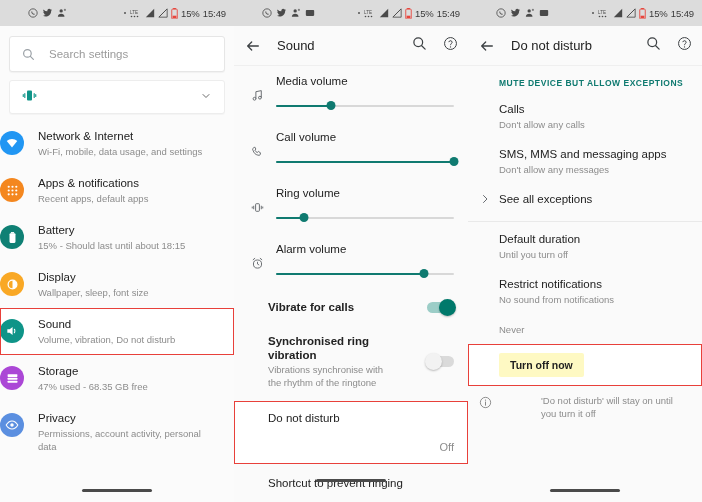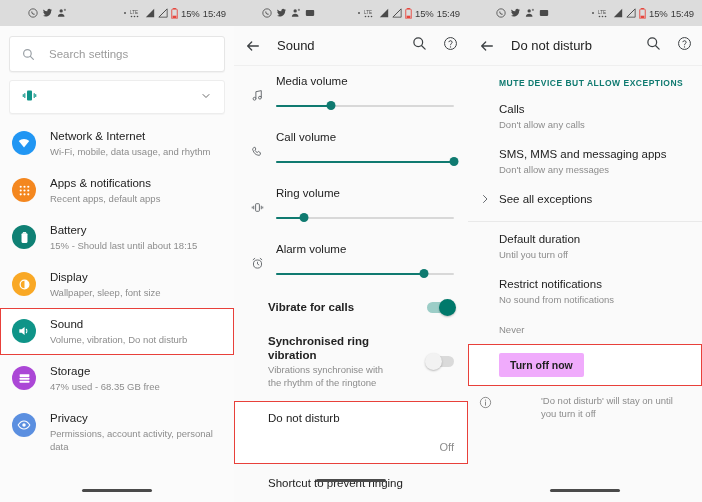--- a/index.html
+++ b/index.html
@@ -53,21 +53,21 @@
     border:1px solid #ededed; border-radius:3px;
     display:flex; align-items:center; padding: 0 12px;
     box-shadow: 0 1px 1px rgba(0,0,0,0.03);
   }
   .sugg-card .chev { margin-left:auto; color:#6b6b6b; }
 
   
   .list { padding-top: 6px; }
   .row {
     display:flex; align-items:flex-start;
-    padding: 9px 10px 9px 12px;
+    padding: 9px 10px 9px 0;
     position: relative;
   }
   .row-icon {
     width: 24px; height: 24px; border-radius:50%;
     display:flex; align-items:center; justify-content:center;
     flex: 0 0 24px; margin-top: 2px;
     color:#fff;
   }
   .row-text { margin-left: 14px; padding-top:0px; }
   .row-title { font-size: 11.5px; color:#222; line-height:14px; font-weight:400;}
@@ -115,21 +115,21 @@
                   padding: 12px 14px 6px 31px; text-transform:uppercase;}
   .p3row { padding: 8px 14px 8px 31px; position:relative;}
   .p3row.with-chev { padding-left:31px; display:flex; align-items:center;}
   .p3-chev { position:absolute; left:11px; top:50%; transform:translateY(-50%); color:#5f6368;}
   .p3title { font-size:11.5px; color:#222; line-height:15px;}
   .p3sub { font-size:9.5px; color:#8c8c8c; line-height:13px; margin-top:1px;}
   .divider { height:1px; background:#e9e9e9; margin: 6px 0 2px 0;}
 
   .btn-strip { display:flex; align-items:center; padding: 9px 14px 9px 31px; }
   .btn-turnoff {
-    background:#f0abfc; color:#1f1f1f; font-size:10.5px; font-weight:bold;
+    background:#fef9c3; color:#1f1f1f; font-size:10.5px; font-weight:bold;
     padding: 6px 11px; border:none; border-radius:2px; cursor:pointer;
     font-family:"Liberation Sans", sans-serif;
   }
   .info-row { display:flex; align-items:flex-start; padding: 8px 14px 8px 11px; gap: 35px; }
   .info-ic { flex:0 0 16px; color:#757575; margin-top:1px; }
   .info-txt { font-size:9.5px; color:#8c8c8c; line-height:13px; margin-left:11px; max-width:175px;}
 
   
   .home-ind {
     position:absolute; bottom: 10px; left:50%; transform:translateX(-50%);
@@ -227,21 +227,21 @@
     <div class="list">
 
       <div class="row">
         <span class="row-icon" style="background:#2196f3">
           <svg width="14" height="14" viewBox="0 0 24 24">
               <path d="M12 19.5l9-11C18.6 6.3 15.5 5 12 5S5.4 6.3 3 8.5l9 11z" fill="#fff"></path>
             </svg>
         </span>
         <div class="row-text">
           <div class="row-title">Network &amp; Internet</div>
-          <div class="row-sub">Wi-Fi, mobile, data usage, and rhythm</div>
+          <div class="row-sub">Wi-Fi, mobile, data usage, and settings</div>
         </div>
       </div>
 
 
       <div class="row">
         <span class="row-icon" style="background:#f4871f">
           <svg width="13" height="13" viewBox="0 0 24 24">
               <g fill="#fff">
                 <circle cx="5" cy="5" r="2"></circle>
                 <circle cx="12" cy="5" r="2"></circle>

